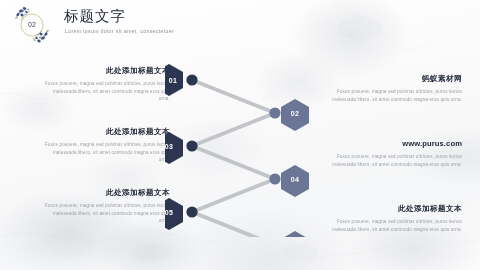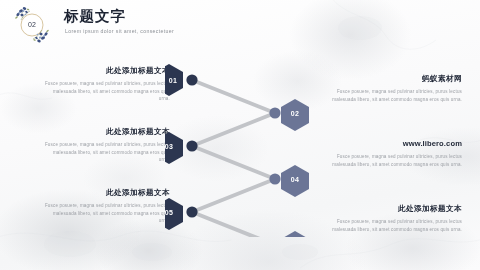--- a/index.html
+++ b/index.html
@@ -50,21 +50,21 @@
     left: 9px; top: 3px;
     width: 46px; height: 44px;
   }
   .title-block {
     position: absolute;
     left: 64px;
     top: 8px;
   }
   .slide-title {
     font-size: 14.5px;
-    font-weight: bold;
+    font-weight: normal;
     color: #1d2433;
     letter-spacing: 1px;
     line-height: 17px;
     margin: 0;
   }
   .slide-subtitle {
     font-size: 5.2px;
     color: #8e9298;
     letter-spacing: .35px;
     margin: 3px 0 0 1px;
@@ -202,21 +202,21 @@
     <div class="blk-head">此处添加标题文本</div>
     <div class="blk-body">Fusce posuere, magna sed pulvinar ultricies, purus lectus malesuada libero, sit amet commodo magna eros quis urna.</div>
   </div>
 
   <div class="txt-block txt-right" style="left:320px; top:74px;">
     <div class="blk-head">蚂蚁素材网</div>
     <div class="blk-body">Fusce posuere, magna sed pulvinar ultricies, purus lectus malesuada libero, sit amet commodo magna eros quis urna.</div>
   </div>
 
   <div class="txt-block txt-right" style="left:320px; top:139px;">
-    <div class="blk-head latin">www.libero.com</div>
+    <div class="blk-head latin">www.purus.com</div>
     <div class="blk-body">Fusce posuere, magna sed pulvinar ultricies, purus lectus malesuada libero, sit amet commodo magna eros quis urna.</div>
   </div>
 
   <div class="txt-block txt-right" style="left:320px; top:204px;">
     <div class="blk-head">此处添加标题文本</div>
     <div class="blk-body">Fusce posuere, magna sed pulvinar ultricies, purus lectus malesuada libero, sit amet commodo magna eros quis urna.</div>
   </div>
 
   <svg class="diagram" viewBox="0 0 160 185">
 

